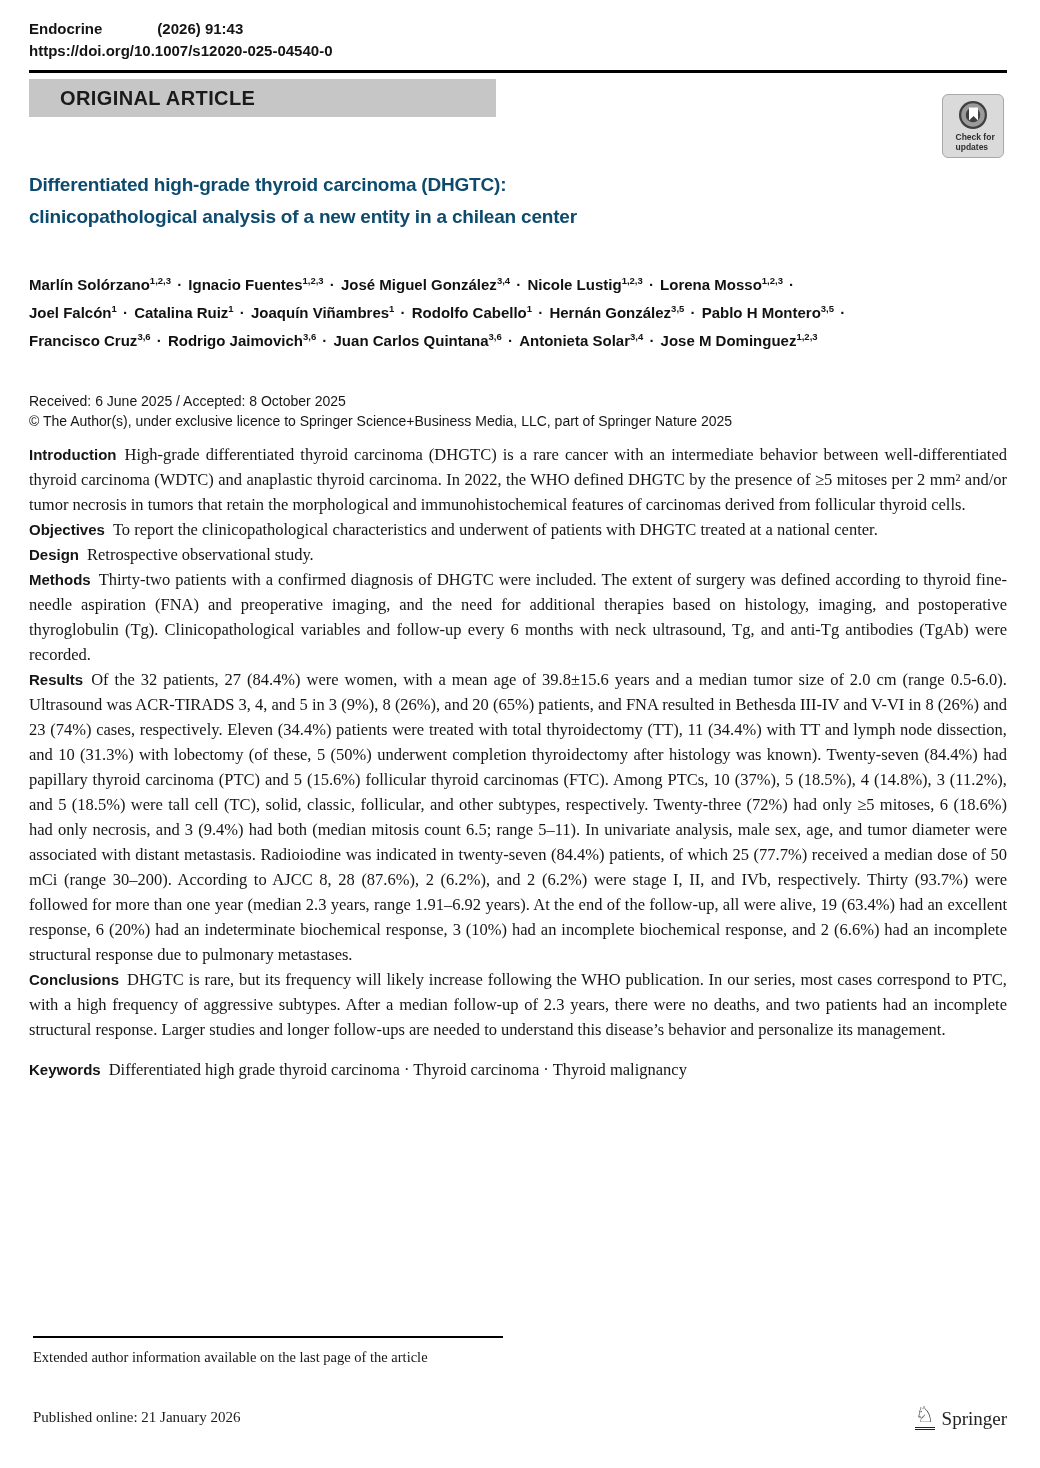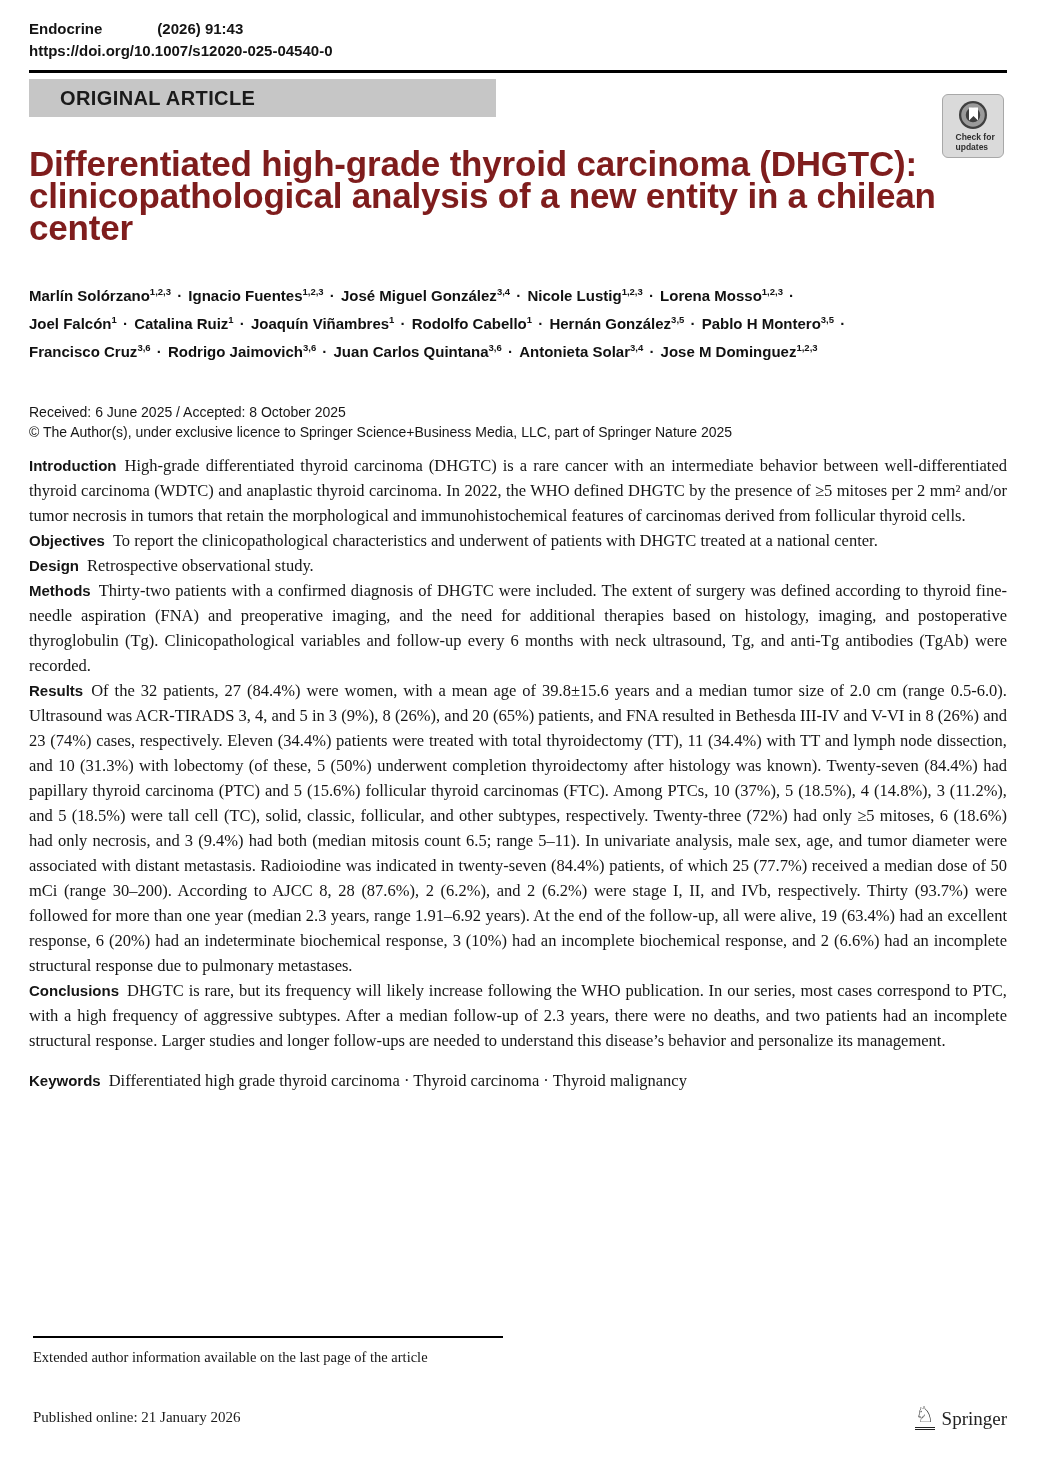--- a/index.html
+++ b/index.html
@@ -52,24 +52,24 @@
   .cu-icon { width:30px; height:30px; display:block; }
   .cu-text {
     margin-top:2px;
     font-family:"Liberation Sans", sans-serif;
     font-weight:bold; font-size:8.5px; line-height:1.18;
     color:#2e2e2e; width:46px;margin-left:11px;
   }
 
   
   .article-title {
-    margin-top:31px;
-    font-family:"Liberation Sans", sans-serif;
-    font-weight:bold; font-size:35px; line-height:32px;
-    color:#7f1d1d; white-space:pre-line;
+    margin-top:52px;
+    font-family:"Liberation Sans", sans-serif;
+    font-weight:bold; font-size:19px; line-height:32px;
+    color:#0c4a6e; white-space:pre-line;
     letter-spacing:-0.2px;
   }
   .author-list {
     margin-top:36px;
     font-family:"Liberation Sans", sans-serif;
     font-weight:bold; font-size:15px; line-height:24px;
     color:#111;
   }
   .author-list sup { font-size:9.5px; font-weight:bold; }
   .author-list .sep { padding:0 2px; }

